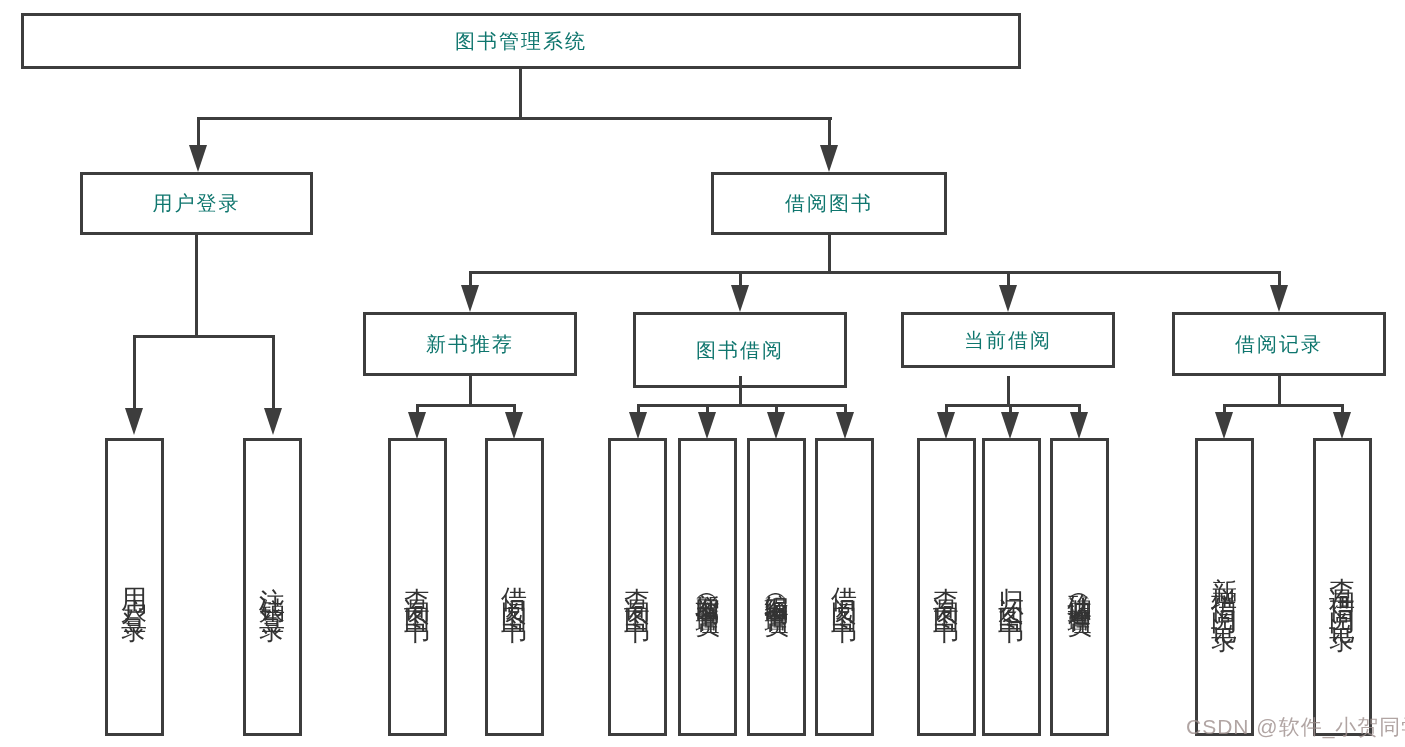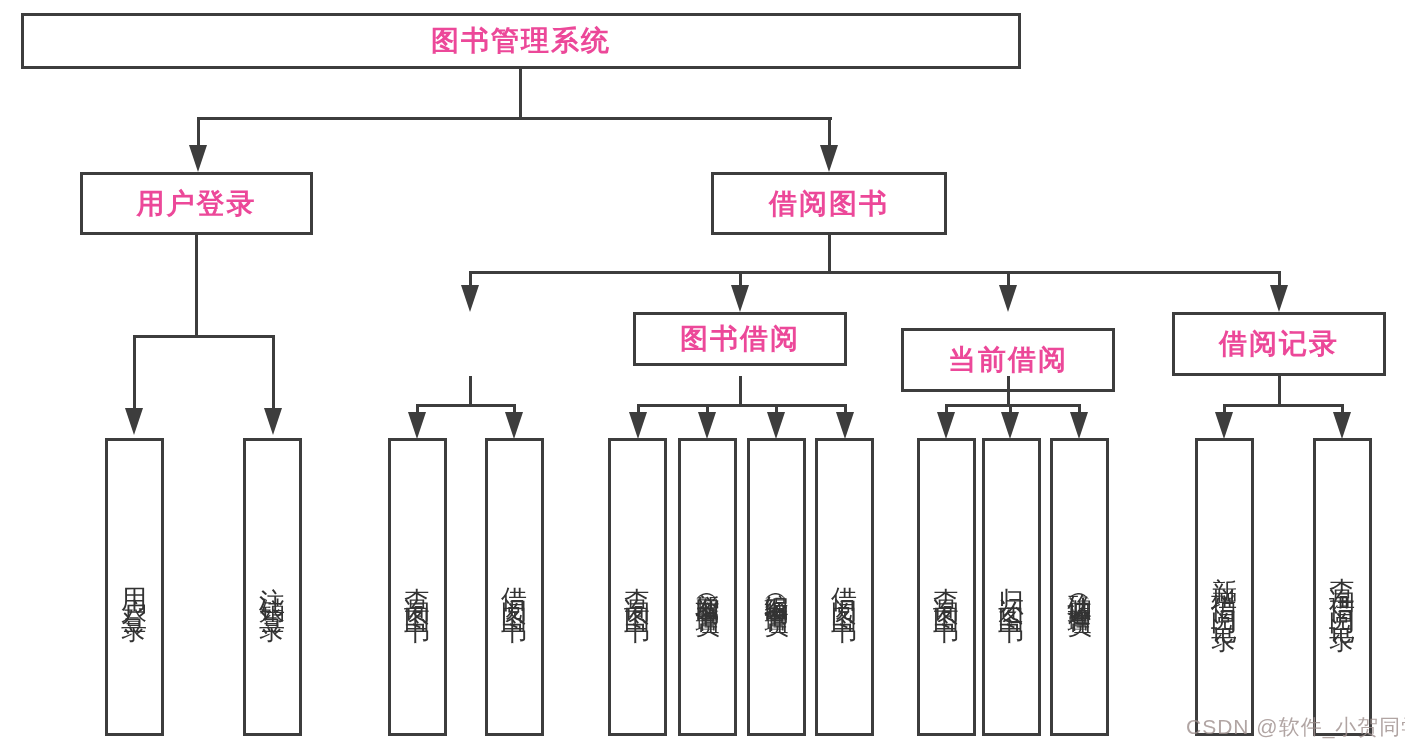--- a/index.html
+++ b/index.html
@@ -13,25 +13,24 @@
   }
   
   .node {
     position: absolute;
     box-sizing: border-box;
     border: 3px solid #3d3d3d;
     background: #ffffff;
     display: flex;
     align-items: center;
     justify-content: center;
-    font-size: 28px;
+    font-size: 20px;
     letter-spacing: 2px;
-    color: #ec4899;
+    color: #0f766e;
     white-space: nowrap;
-    font-weight: bold;
   }
   .leaf {
     position: absolute;
     box-sizing: border-box;
     top: 438px;
     width: 59px;
     height: 298px;
     border: 3px solid #3d3d3d;
     background: #ffffff;
     display: flex;
@@ -97,22 +96,23 @@
   <div class="hline" style="left:469px; top:271px; width:812px;"></div>
   <div class="vline" style="left:469px; top:271px; height:16px;"></div>
   <div class="ahead" style="left:461px; top:285px;"></div>
   <div class="vline" style="left:739px; top:271px; height:16px;"></div>
   <div class="ahead" style="left:731px; top:285px;"></div>
   <div class="vline" style="left:1007px; top:271px; height:16px;"></div>
   <div class="ahead" style="left:999px; top:285px;"></div>
   <div class="vline" style="left:1278px; top:271px; height:16px;"></div>
   <div class="ahead" style="left:1270px; top:285px;"></div>
 
-  <div class="node" style="left:633px; top:312px; width:214px; height:54px;">图书借阅</div>
-  <div class="node" style="left:901px; top:328px; width:214px; height:64px;">当前借阅</div>
+  <div class="node" style="left:363px; top:312px; width:214px; height:64px;">新书推荐</div>
+  <div class="node" style="left:633px; top:312px; width:214px; height:76px;">图书借阅</div>
+  <div class="node" style="left:901px; top:312px; width:214px; height:56px;">当前借阅</div>
   <div class="node" style="left:1172px; top:312px; width:214px; height:64px;">借阅记录</div>
 
   <div class="vline" style="left:469px; top:376px; height:30px;"></div>
   <div class="hline" style="left:416px; top:404px; width:100px;"></div>
   <div class="vline" style="left:416px; top:404px; height:12px;"></div>
   <div class="ahead" style="left:408px; top:412px;"></div>
   <div class="vline" style="left:513px; top:404px; height:12px;"></div>
   <div class="ahead" style="left:505px; top:412px;"></div>
 
   <div class="vline" style="left:739px; top:376px; height:30px;"></div>

